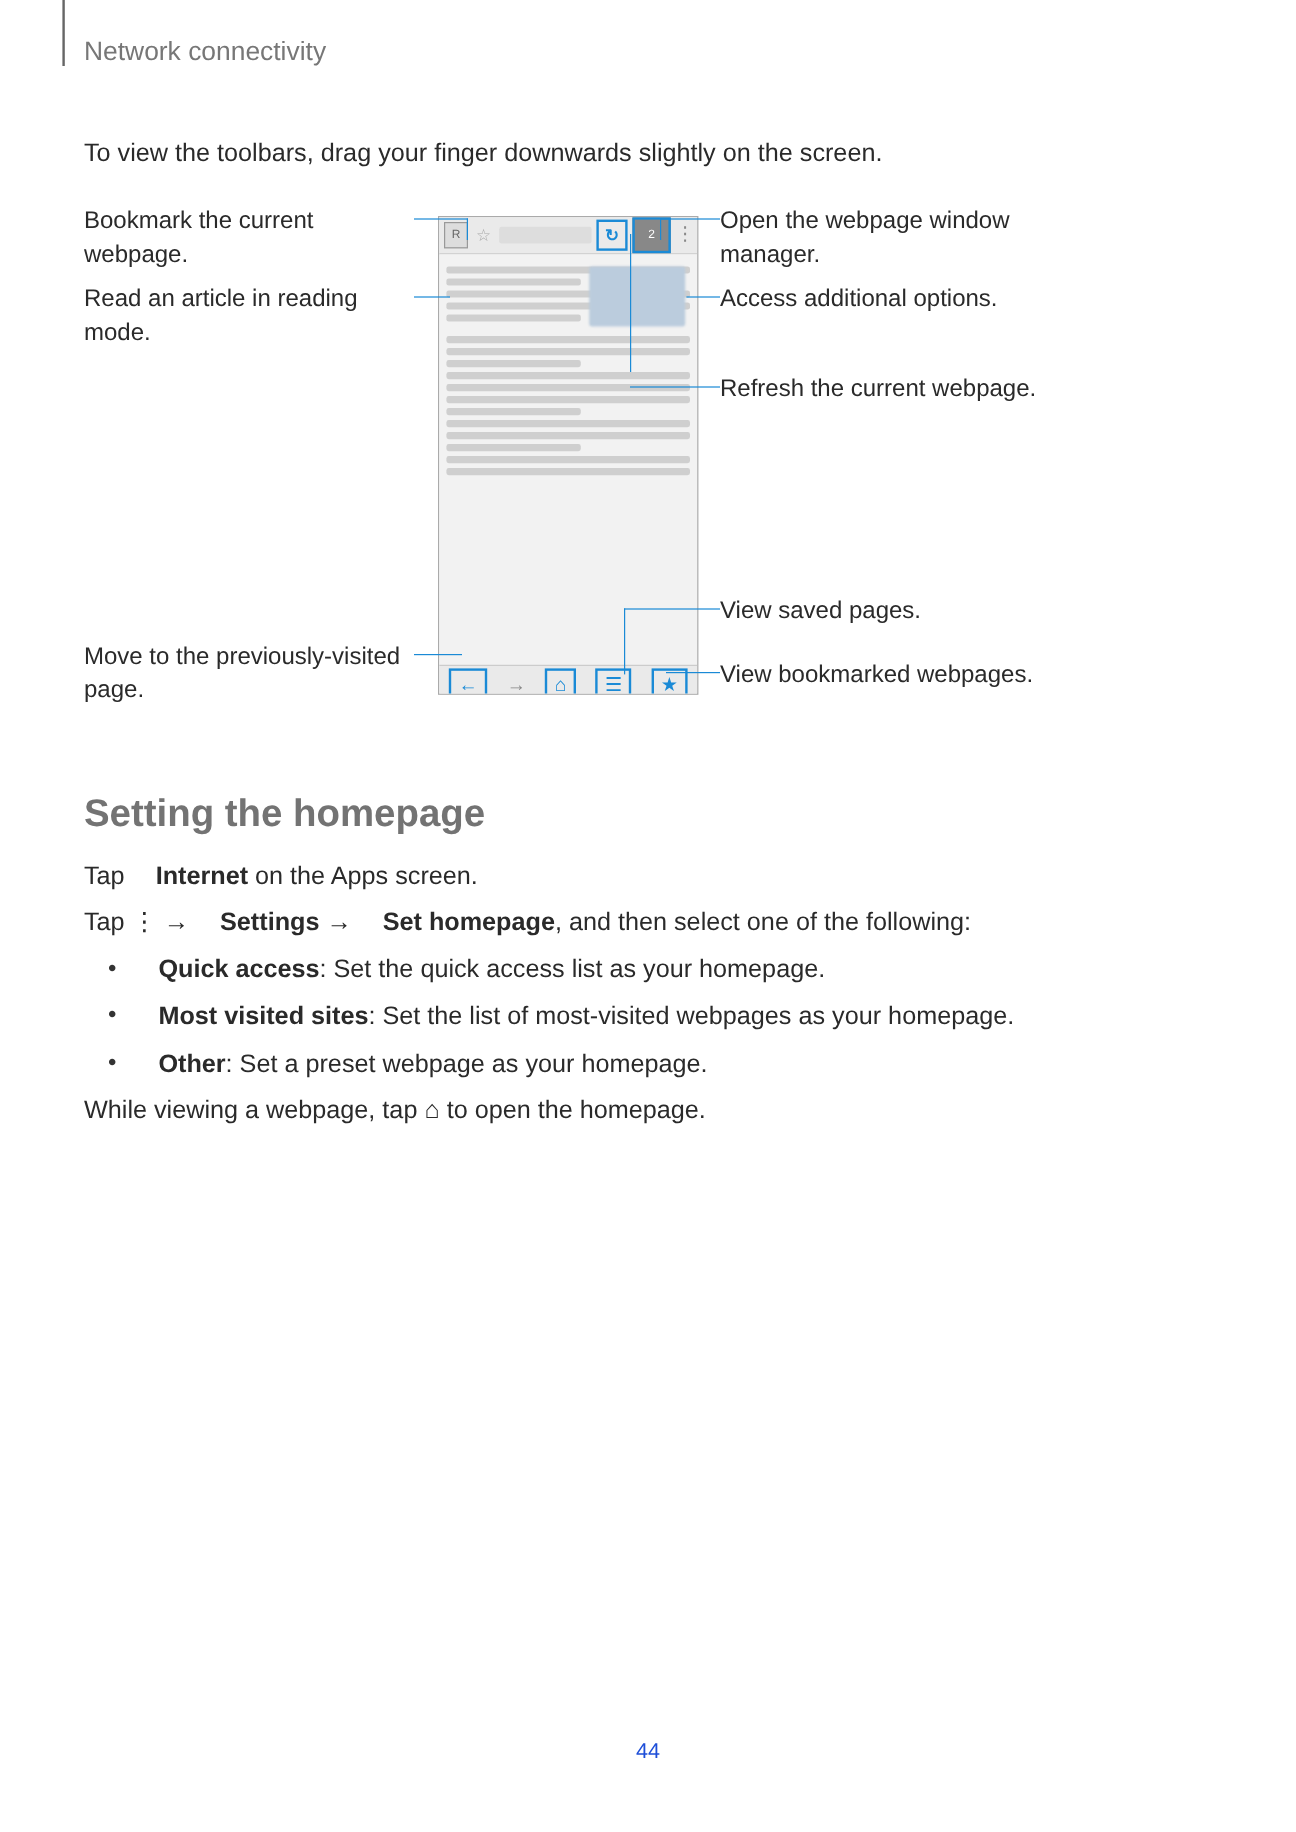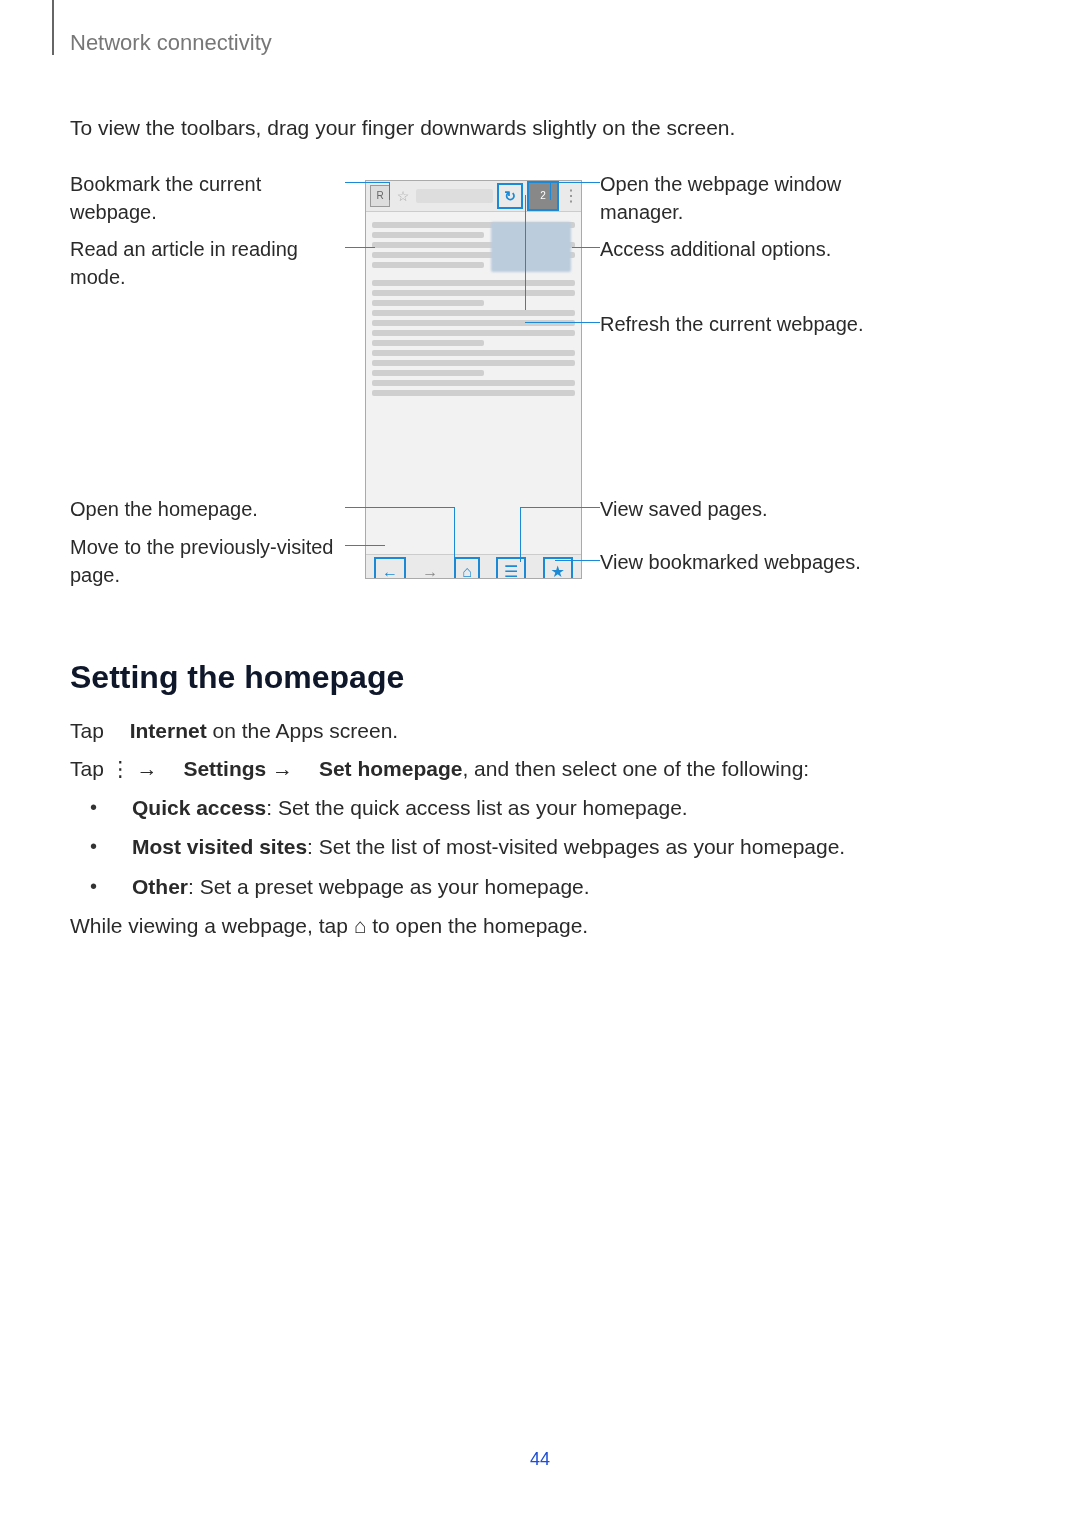--- a/index.html
+++ b/index.html
@@ -105,21 +105,21 @@
     display:flex;
     align-items:center;
     justify-content: space-around;
     background:#eaeaea;
     border-top:1px solid #ccc;
     font-size:16px;
     color:#888;
   }
   .bb-hi { border:2px solid #1a8ad6; padding:2px 6px; color:#1a8ad6; }
   .section-title {
-    color: #0f172a;
+    color: #737373;
     font-size: 32px;
     font-weight: 600;
     margin: 20px 0 16px;
   }
   p { margin: 8px 0; }
   ul.opts { list-style: none; padding-left: 20px; margin:10px 0; }
   ul.opts li { position:relative; padding-left: 22px; margin: 10px 0; }
   ul.opts li::before {
     content:"•";
     position:absolute; left:0; top:0;
@@ -189,25 +189,20 @@
 
     <div class="callout left" style="left:0; top:10px; width:275px;">
       <span>Bookmark the current webpage.</span>
       <span class="arm" style="right:-45px; top:12px; width:45px;"></span>
       <span class="drop" style="right:-45px; top:12px; height:18px;"></span>
     </div>
     <div class="callout left" style="left:0; top:75px; width:275px;">
       <span>Read an article in reading mode.</span>
       <span class="arm" style="right:-30px; top:12px; width:30px;"></span>
     </div>
-    <div class="callout left" style="left:0; top:335px; width:275px;">
-      <span>Open the homepage.</span>
-      <span class="arm" style="right:-110px; top:12px; width:110px;"></span>
-      <span class="drop" style="right:-110px; top:12px; height:55px;"></span>
-    </div>
     <div class="callout left" style="left:0; top:373px; width:275px;">
       <span>Move to the previously-visited page.</span>
       <span class="arm" style="right:-40px; top:12px; width:40px;"></span>
     </div>
 
     <div class="callout" style="left:530px; top:10px; width:300px;">
       <span class="arm" style="left:-50px; top:12px; width:50px;"></span>
       <span class="drop" style="left:-50px; top:12px; height:18px;"></span>
       <span>Open the webpage window manager.</span>
     </div>

